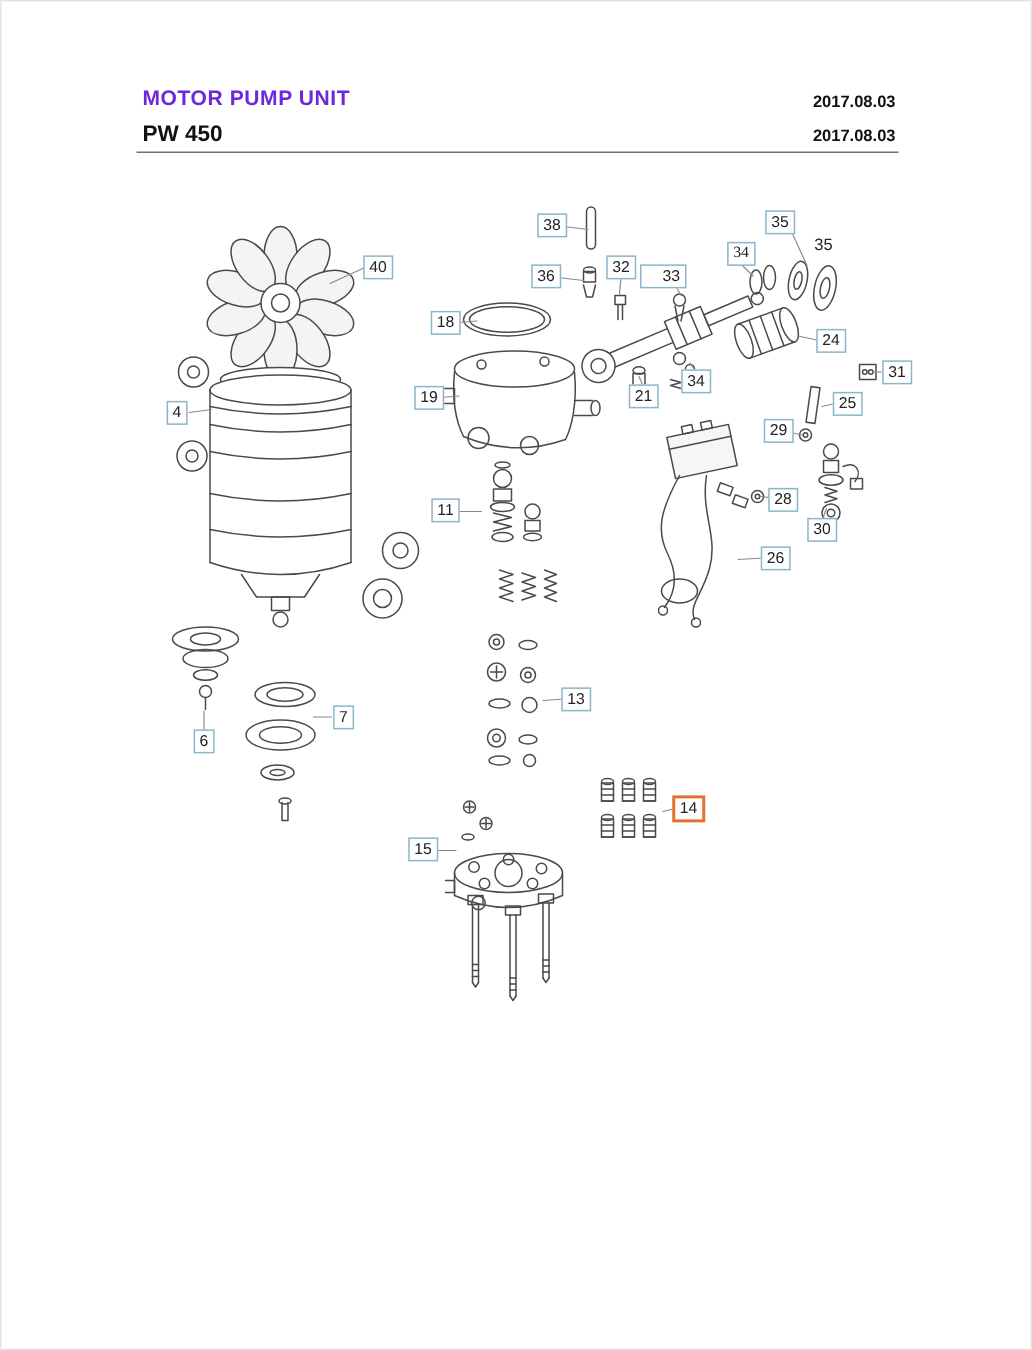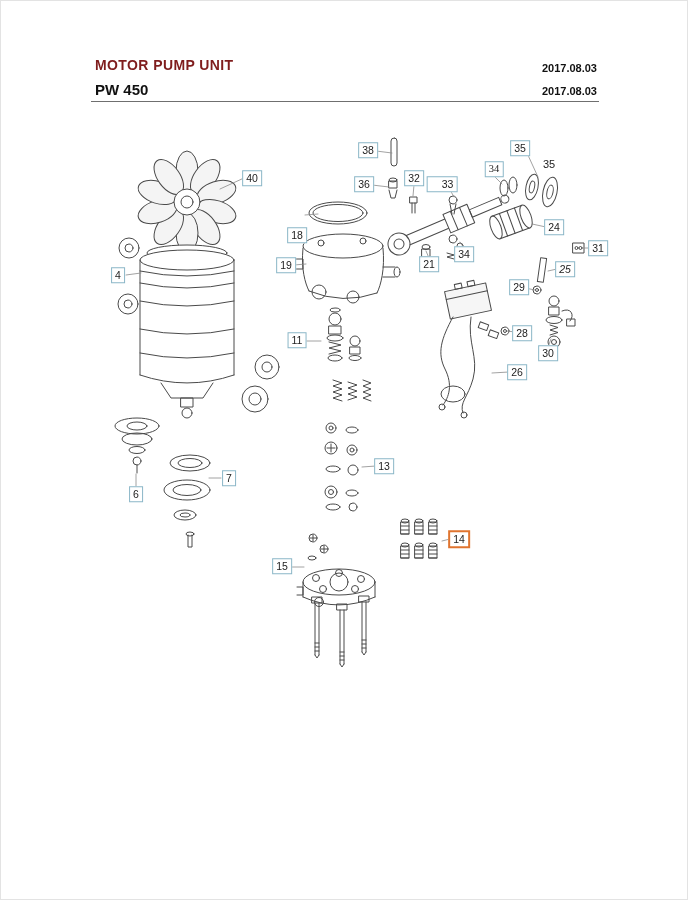--- a/index.html
+++ b/index.html
@@ -9,21 +9,21 @@
     font-family:"Liberation Sans", sans-serif;
     color:#1a1a1a;
     position:relative;
   }
   .page {
     position:relative; width:688px; height:900px;
     background:#ffffff; border:1px solid #e3e3e3; overflow:hidden;
   }
   .doc-title {
     position:absolute; left:94px; top:56px;
-    font-size:14px; font-weight:bold; letter-spacing:0.4px; color:#7f1d1d;
+    font-size:14px; font-weight:bold; letter-spacing:0.4px; color:#6d28d9;
   }
   .doc-model {
     position:absolute; left:94px; top:80px;
     font-size:15px; font-weight:bold; color:#111;
   }
   .doc-date-1 {
     position:absolute; right:90px; top:61px;
     font-size:11px; font-weight:bold; color:#111;
   }
   .doc-date-2 {
@@ -386,27 +386,27 @@
 
   <div id="callout-layer">
       <div class="callout" style="left: 367px; top: 149px; border-color: rgb(138, 182, 199);">38</div>
       <div class="callout" style="left: 519px; top: 147px; border-color: rgb(138, 182, 199);">35</div>
       <div class="callout plain" style="left: 548px; top: 163px;">35</div>
       <div class="callout" style="left: 493px; top: 168px; border-color: rgb(138, 182, 199); font-family: Liberation Serif, serif;">34</div>
       <div class="callout" style="left: 251px; top: 177px; border-color: rgb(138, 182, 199);">40</div>
       <div class="callout" style="left: 413px; top: 177px; border-color: rgb(138, 182, 199);">32</div>
       <div class="callout" style="left: 363px; top: 183px; border-color: rgb(138, 182, 199);">36</div>
       <div class="callout" style="left: 441px; top: 183px; border-color: rgb(138, 182, 199); padding-left: 14px;">33</div>
-      <div class="callout" style="left: 296px; top: 214px; border-color: rgb(138, 182, 199); margin-top: 20px;">18</div>
+      <div class="callout" style="left: 296px; top: 214px; border-color: rgb(138, 182, 199);">18</div>
       <div class="callout" style="left: 553px; top: 226px; border-color: rgb(138, 182, 199);">24</div>
       <div class="callout" style="left: 597px; top: 247px; border-color: rgb(138, 182, 199);">31</div>
       <div class="callout" style="left: 463px; top: 253px; border-color: rgb(138, 182, 199);">34</div>
       <div class="callout" style="left: 428px; top: 263px; border-color: rgb(138, 182, 199);">21</div>
       <div class="callout" style="left: 285px; top: 264px; border-color: rgb(138, 182, 199);">19</div>
-      <div class="callout" style="left: 564px; top: 268px; border-color: rgb(138, 182, 199); font-style: italic;">25</div>
+      <div class="callout" style="left: 564px; top: 268px; border-color: rgb(138, 182, 199);">25</div>
       <div class="callout" style="left: 117px; top: 274px; border-color: rgb(138, 182, 199);">4</div>
       <div class="callout" style="left: 518px; top: 286px; border-color: rgb(138, 182, 199);">29</div>
       <div class="callout" style="left: 521px; top: 332px; border-color: rgb(138, 182, 199);">28</div>
       <div class="callout" style="left: 296px; top: 339px; border-color: rgb(138, 182, 199);">11</div>
       <div class="callout" style="left: 547px; top: 352px; border-color: rgb(138, 182, 199);">30</div>
       <div class="callout" style="left: 516px; top: 371px; border-color: rgb(138, 182, 199);">26</div>
       <div class="callout" style="left: 383px; top: 465px; border-color: rgb(138, 182, 199);">13</div>
       <div class="callout" style="left: 228px; top: 477px; border-color: rgb(138, 182, 199);">7</div>
       <div class="callout" style="left: 135px; top: 493px; border-color: rgb(138, 182, 199);">6</div>
       <div class="callout highlighted" style="left: 458px; top: 538px; border-color: rgb(224, 116, 47);">14</div>

